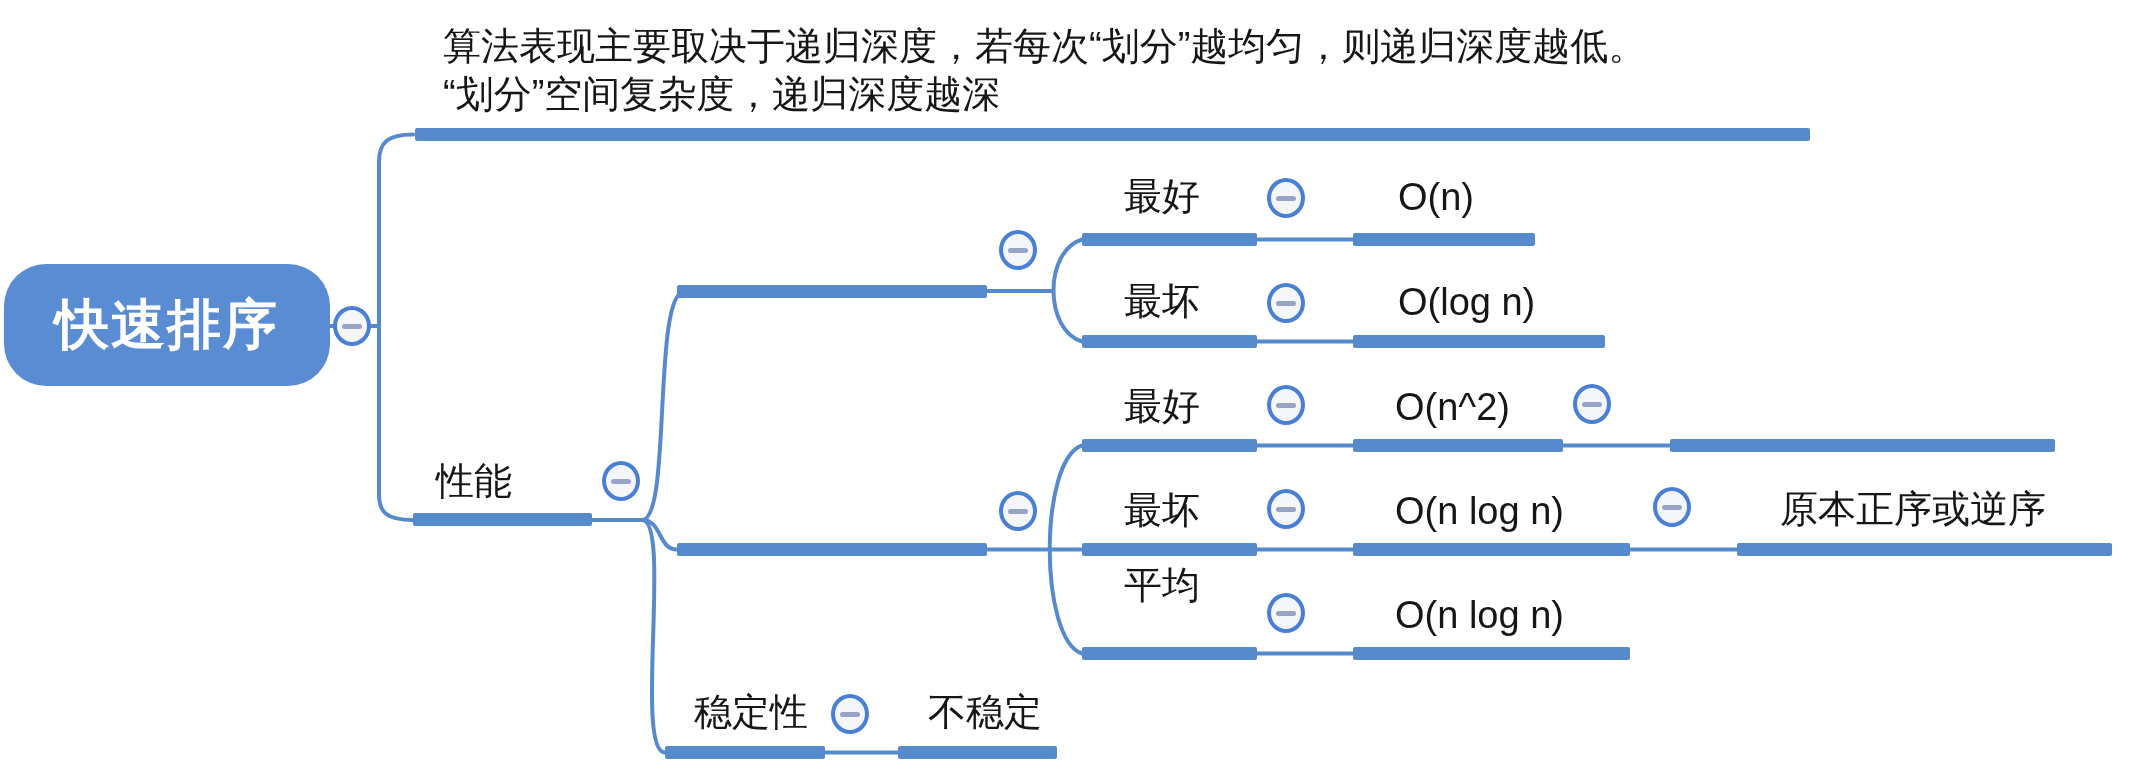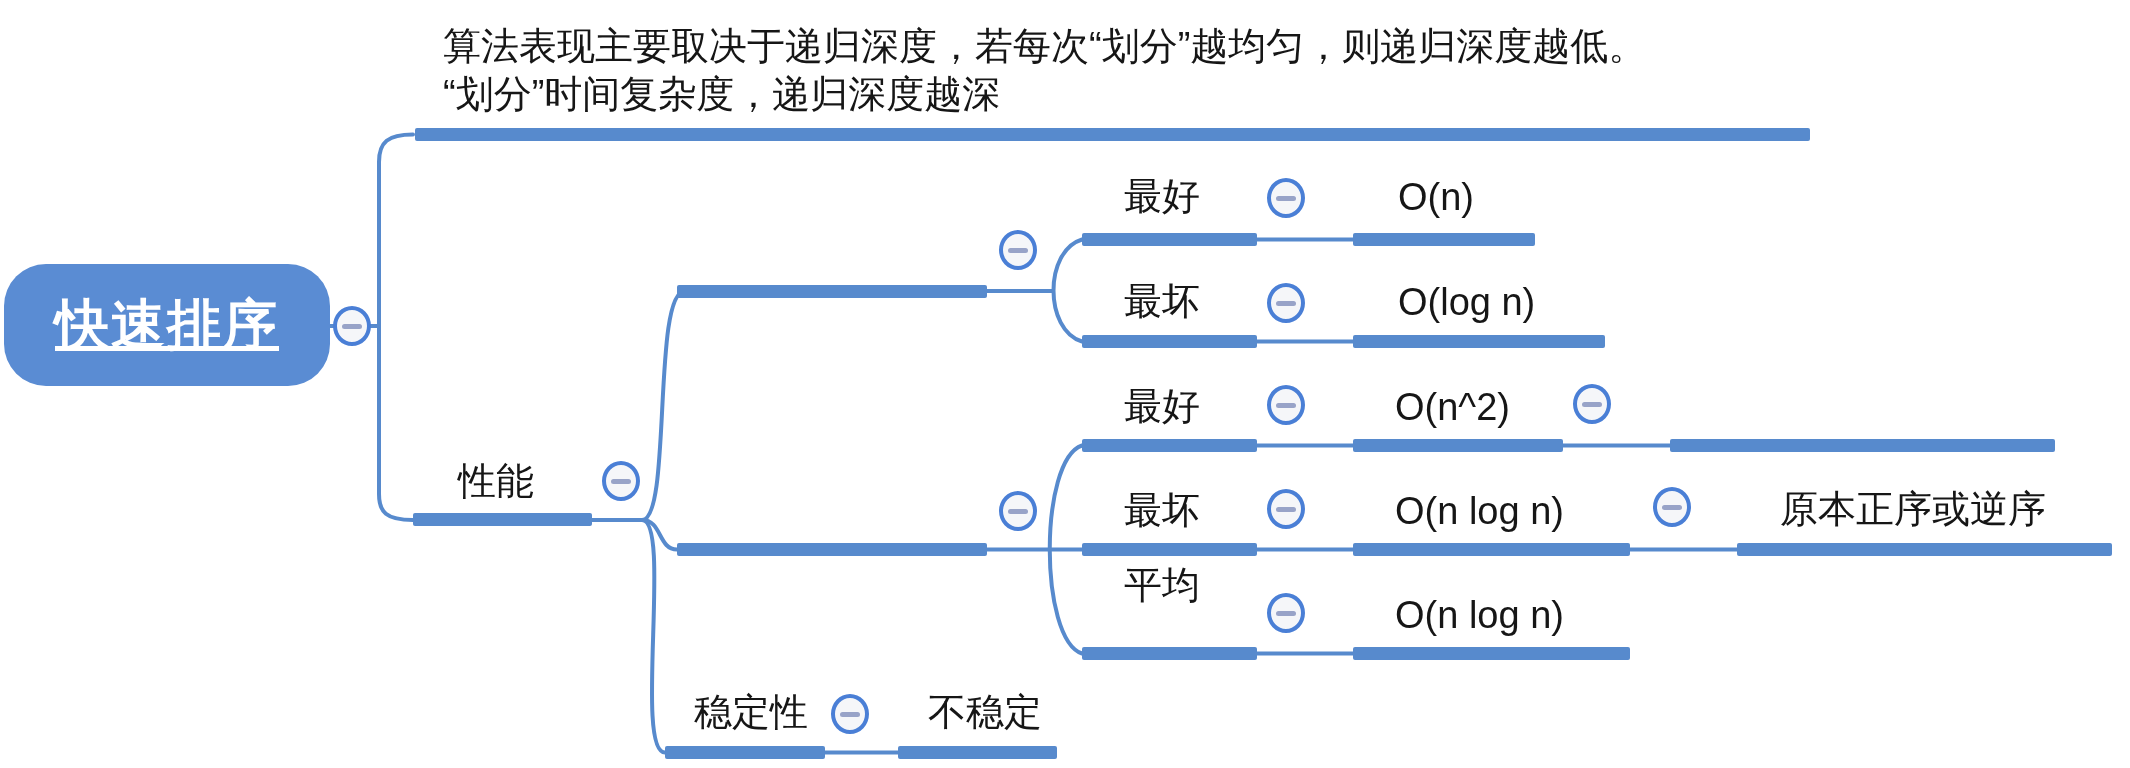--- a/index.html
+++ b/index.html
@@ -21,21 +21,21 @@
   svg.connectors{position:absolute;left:0;top:0;z-index:1;}
   svg.connectors path{fill:none;stroke:var(--branch);stroke-width:4;stroke-linecap:round;}
   .bar{position:absolute;height:13px;background:var(--branch);border-radius:2px;z-index:2;}
   .label{position:absolute;font-size:38px;line-height:1.05;white-space:nowrap;z-index:3;}
   .note-line{position:absolute;font-size:38px;line-height:48px;white-space:nowrap;z-index:3;}
   .root-node{
     position:absolute;left:4px;top:264px;width:326px;height:122px;
     background:var(--root-fill);border-radius:42px;display:flex;align-items:center;justify-content:center;
     z-index:3;
   }
-  .root-node .root-label{font-size:54px;font-weight:bold;color:var(--root-text);letter-spacing:2px;text-decoration:underline;}
+  .root-node .root-label{font-size:54px;font-weight:bold;color:var(--root-text);letter-spacing:2px;}
   .collapse{
     position:absolute;width:38px;height:40px;box-sizing:border-box;
     border:4px solid var(--collapse-border);border-radius:50%;background:var(--collapse-fill);
     display:flex;align-items:center;justify-content:center;z-index:4;cursor:pointer;
   }
   .collapse .minus{display:block;width:20px;height:5px;border-radius:2.5px;background:var(--collapse-minus);}
 </style>
 </head>
 <body>
 
@@ -60,24 +60,24 @@
     <path d="M1630 549.5 L1737 549.5"></path>
     <path d="M1257 653.5 L1353 653.5"></path>
     <path d="M825 752.5 L898 752.5"></path>
   </svg>
 
   <div class="root-node">
     <span class="root-label">快速排序</span>
   </div>
 
   <div class="note-line" style="left:443px;top:22px;">算法表现主要取决于递归深度，若每次“划分”越均匀，则递归深度越低。</div>
-  <div class="note-line" style="left:443px;top:70px;">“划分”时间复杂度，递归深度越深</div>
+  <div class="note-line" style="left:443px;top:70px;">“划分”空间复杂度，递归深度越深</div>
   <div class="bar" style="left:415px;top:128px;width:1395px;"></div>
 
-  <div class="label" style="left:458px;top:462px;">性能</div>
+  <div class="label" style="left:436px;top:462px;">性能</div>
   <div class="bar" style="left:413px;top:513px;width:179px;"></div>
 
   <div class="bar" style="left:677px;top:285px;width:310px;"></div>
 
   <div class="bar" style="left:677px;top:543px;width:310px;"></div>
 
   <div class="label" style="left:694px;top:693px;">稳定性</div>
   <div class="bar" style="left:665px;top:746px;width:160px;"></div>
   <div class="label" style="left:928px;top:693px;">不稳定</div>
   <div class="bar" style="left:898px;top:746px;width:159px;"></div>

